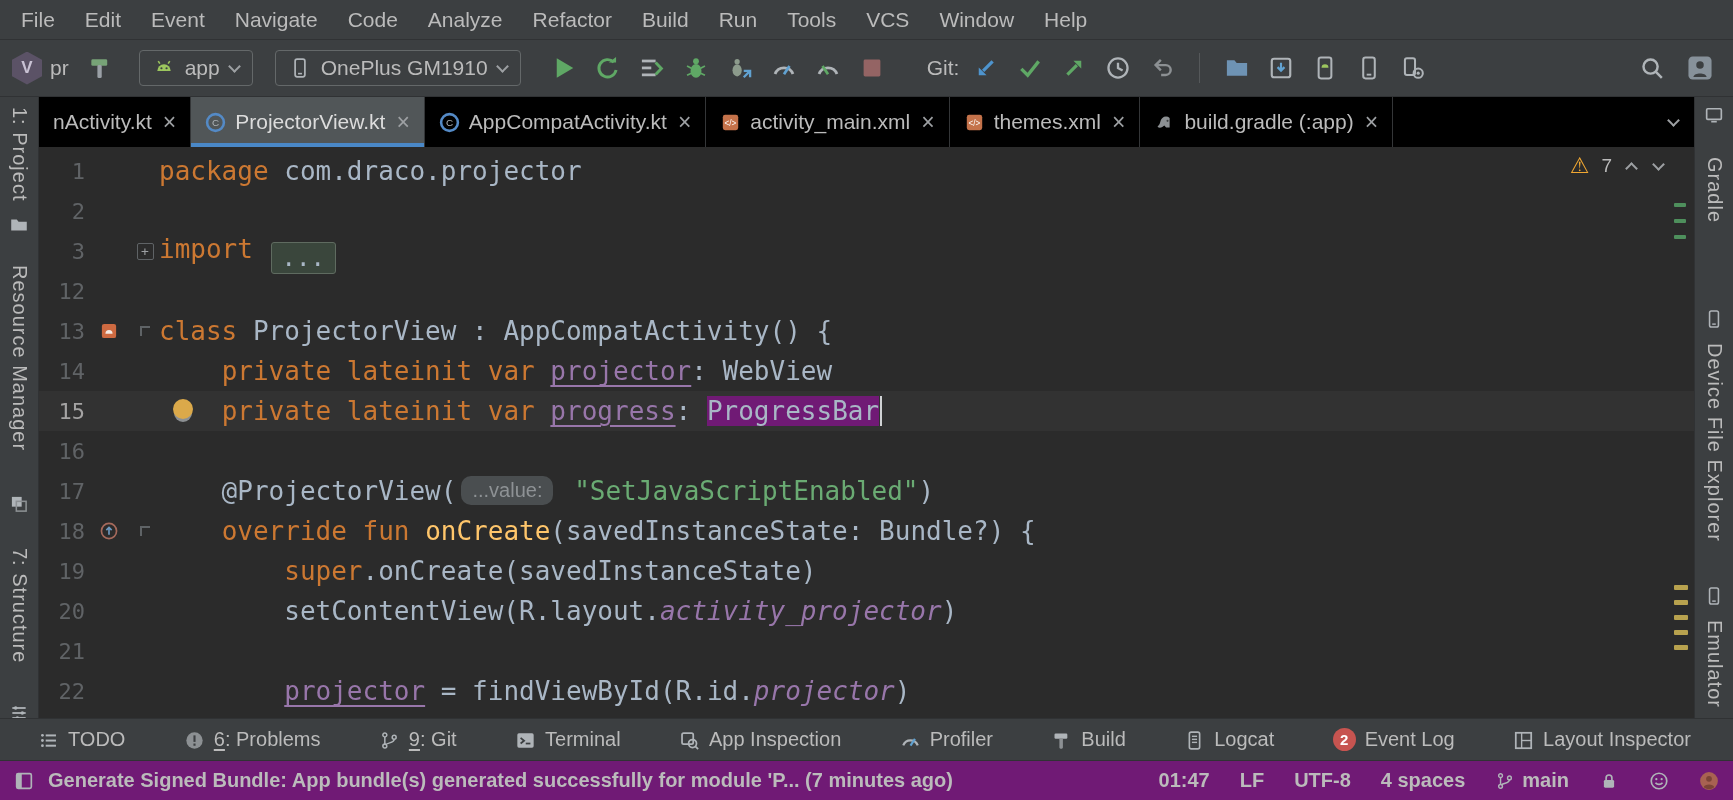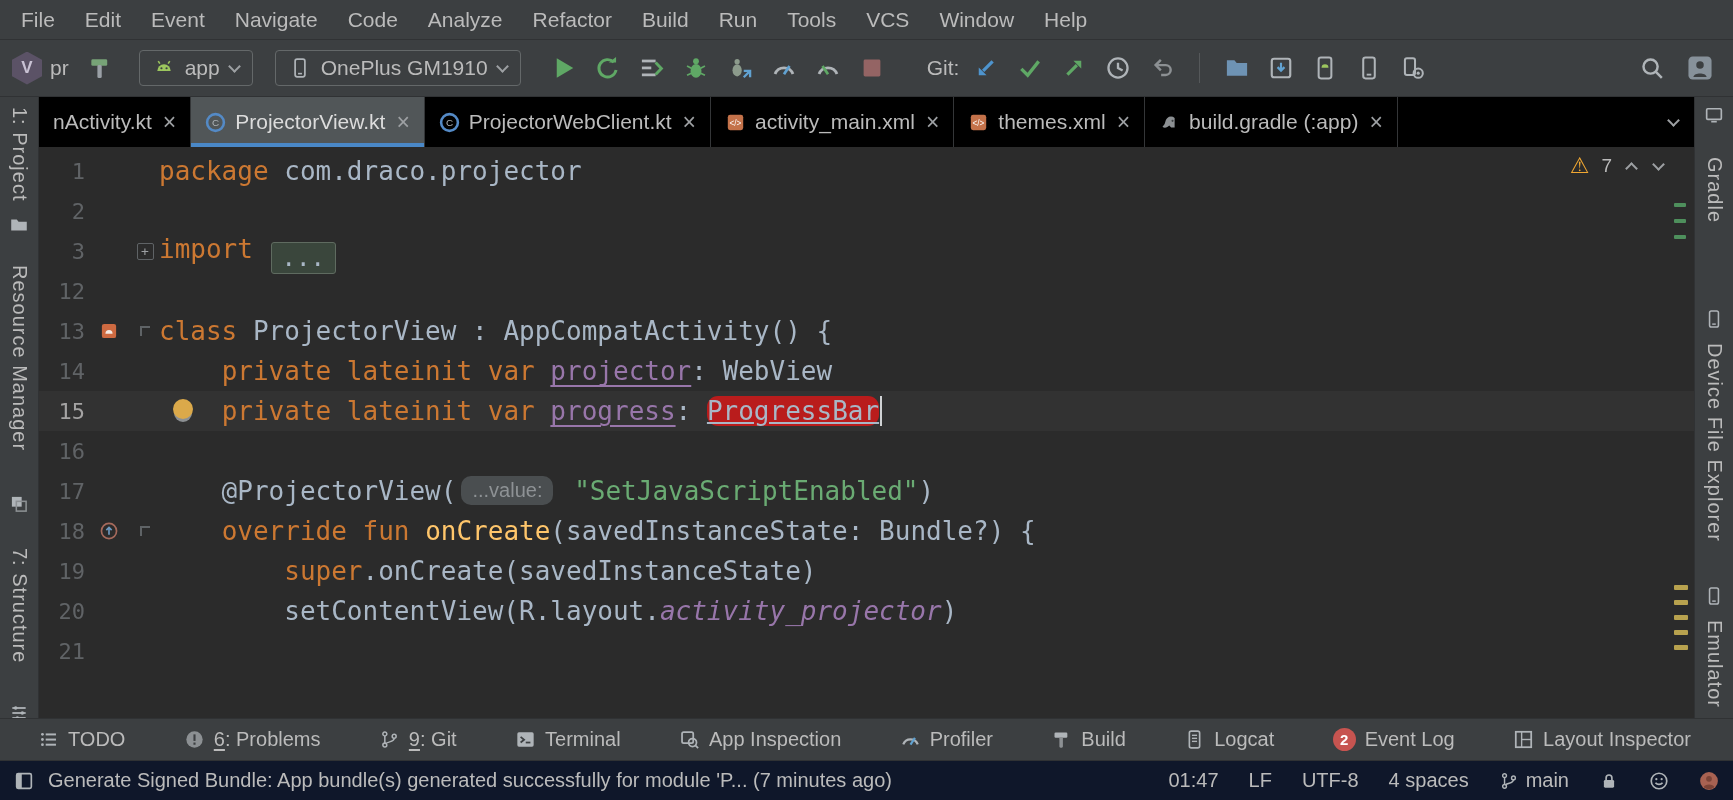--- a/index.html
+++ b/index.html
@@ -76,42 +76,42 @@
   .gutter-fold{width:28px;flex:none;display:flex;align-items:center;justify-content:center;}
   .fold-plus{width:17px;height:17px;border:1px solid #5F6366;border-radius:2px;color:#9DA0A3;font:13px "DejaVu Sans Mono",monospace;display:flex;align-items:center;justify-content:center;}
   .fold-open{width:10px;height:10px;border-left:2px solid #5F6366;border-top:2px solid #5F6366;}
   .code-text{position:relative;flex:1;white-space:pre;font:26px/40px "DejaVu Sans Mono",monospace;color:#A9B7C6;}
   .seg-kw{color:#CC7832;}
   .seg-pl{color:#A9B7C6;}
   .seg-str{color:#6AAB73;}
   .seg-fn{color:#FFC66B;}
   .seg-field{color:#9876AA;text-decoration:underline;text-underline-offset:5px;}
   .seg-res{color:#9876AA;font-style:italic;}
-  .seg-hl{color:#A9B7C6;background:#b91c1c;border-radius:11px;text-decoration:underline;}
+  .seg-hl{color:#A9B7C6;background:#701a75;border-radius:0;}
   .seg-caret{display:inline-block;width:2px;height:30px;background:#D0D2D4;vertical-align:-6px;margin-left:1px;}
   .seg-fold{display:inline-flex;align-items:center;justify-content:center;background:#3A463C;border:1px solid #5F6B60;border-radius:3px;padding:0 10px;height:32px;color:#A9B7C6;margin:0 2px;font-size:24px;vertical-align:-8px;}
   .seg-inlay{display:inline-flex;align-items:center;background:#4A4E50;border-radius:10px;padding:3px 11px;margin:0 5px;color:#8E9295;font:20px "Liberation Sans",sans-serif;vertical-align:3px;}
   .bulb{position:absolute;left:14px;top:8px;width:20px;height:20px;border-radius:50%;background:#DBA94A;box-shadow:0 4px 0 -1px #8C9093;}
   .inspect{position:absolute;top:8px;right:28px;display:flex;align-items:center;gap:12px;}
   .warn-tri{color:#F0A732;font-size:22px;line-height:1;}
   .warn-count{color:#BBBBBB;font-size:19px;}
   .nav-btn{display:flex;padding:3px;background:none;border:none;}
   .mark{position:absolute;border-radius:1px;}
   .mark.green{width:12px;height:4px;right:8px;background:#4E8F5C;}
   .mark.yellow{width:14px;height:5px;right:6px;background:#B8A24E;}
 
   
   .bottom-tools{height:42px;flex:none;display:flex;align-items:center;justify-content:space-between;padding:0 42px 0 38px;background:#3C3F41;border-top:1px solid #303234;}
-  .tool-btn{display:flex;align-items:center;gap:9px;background:none;border:none;color:#BBBBBB;font-size:20px;font-family:inherit;cursor:default;padding:0;white-space:nowrap;}
+  .tool-btn{display:flex;align-items:flex-end;gap:9px;background:none;border:none;color:#BBBBBB;font-size:20px;font-family:inherit;cursor:default;padding:0;white-space:nowrap;}
   .tool-btn .icon{width:21px;height:21px;}
   .tool-label u{text-decoration:underline;text-underline-offset:3px;}
   .badge{width:23px;height:23px;border-radius:50%;background:#C75450;color:#FFFFFF;font-size:15px;display:flex;align-items:center;justify-content:center;font-weight:bold;flex:none;}
 
   
-  .statusbar{height:40px;flex:none;display:flex;align-items:center;background:#0f172a;border-top:1px solid #303234;padding:0 14px;font-size:20px;color:#BBBBBB;}
+  .statusbar{height:40px;flex:none;display:flex;align-items:center;background:#701a75;border-top:1px solid #303234;padding:0 14px;font-size:20px;color:#BBBBBB;font-weight:bold;}
   .statusbar .icon{width:20px;height:20px;}
   .sb-msg{margin-left:14px;flex:1;white-space:nowrap;overflow:hidden;text-overflow:ellipsis;cursor:default;}
   .sb-right{display:flex;align-items:center;gap:30px;margin-left:20px;flex:none;}
   .branch{display:flex;align-items:center;gap:7px;}
 </style>
 </head>
 <body>
 
 <div class="window">
 
@@ -387,21 +387,21 @@
               <span class="tab-label">ProjectorView.kt</span>
               <span class="tab-close">×</span>
             </div>
             <div class="tab">
               <span class="icon">
                 <svg viewBox="0 0 18 18">
                   <circle cx="9" cy="9" r="7.2" fill="none" stroke="#548AC6" stroke-width="2.2"></circle>
                   <text x="9" y="12.2" font-size="8.5" fill="#AFB4B8" text-anchor="middle">C</text>
                 </svg>
               </span>
-              <span class="tab-label">ProjectorWebClient.kt</span>
+              <span class="tab-label">AppCompatActivity.kt</span>
               <span class="tab-close">×</span>
             </div>
             <div class="tab">
               <span class="icon">
                 <svg viewBox="0 0 18 18">
                   <rect x="2.4" y="2.4" width="13.2" height="13.2" rx="2" fill="#C4724A"></rect>
                   <text x="9" y="11.8" font-size="7" fill="#FFFFFF" text-anchor="middle">&lt;/&gt;</text>
                 </svg>
               </span>
               <span class="tab-label">activity_main.xml</span>
@@ -525,20 +525,26 @@
               <span class="gutter-num">20</span>
               <span class="gutter-icon-slot"></span>
               <span class="gutter-fold"></span>
               <span class="code-text"><span class="seg-pl">        setContentView(R.layout.</span><span class="seg-res">activity_projector</span><span class="seg-pl">)</span></span>
             </div>
             <div class="code-line">
               <span class="gutter-num">21</span>
               <span class="gutter-icon-slot"></span>
               <span class="gutter-fold"></span>
               <span class="code-text"></span>
+            </div>
+            <div class="code-line">
+              <span class="gutter-num">22</span>
+              <span class="gutter-icon-slot"></span>
+              <span class="gutter-fold"></span>
+              <span class="code-text"><span class="seg-pl">        </span><span class="seg-field">projector</span><span class="seg-pl"> = findViewById(R.id.</span><span class="seg-res">projector</span><span class="seg-pl">)</span></span>
             </div>
           </div>
         <div class="inspect">
           <span class="warn-tri">⚠</span>
           <span class="warn-count">7</span>
           <button class="nav-btn">
               <span class="chev up"></span>
             </button>
           <button class="nav-btn">
               <span class="chev down"></span>

